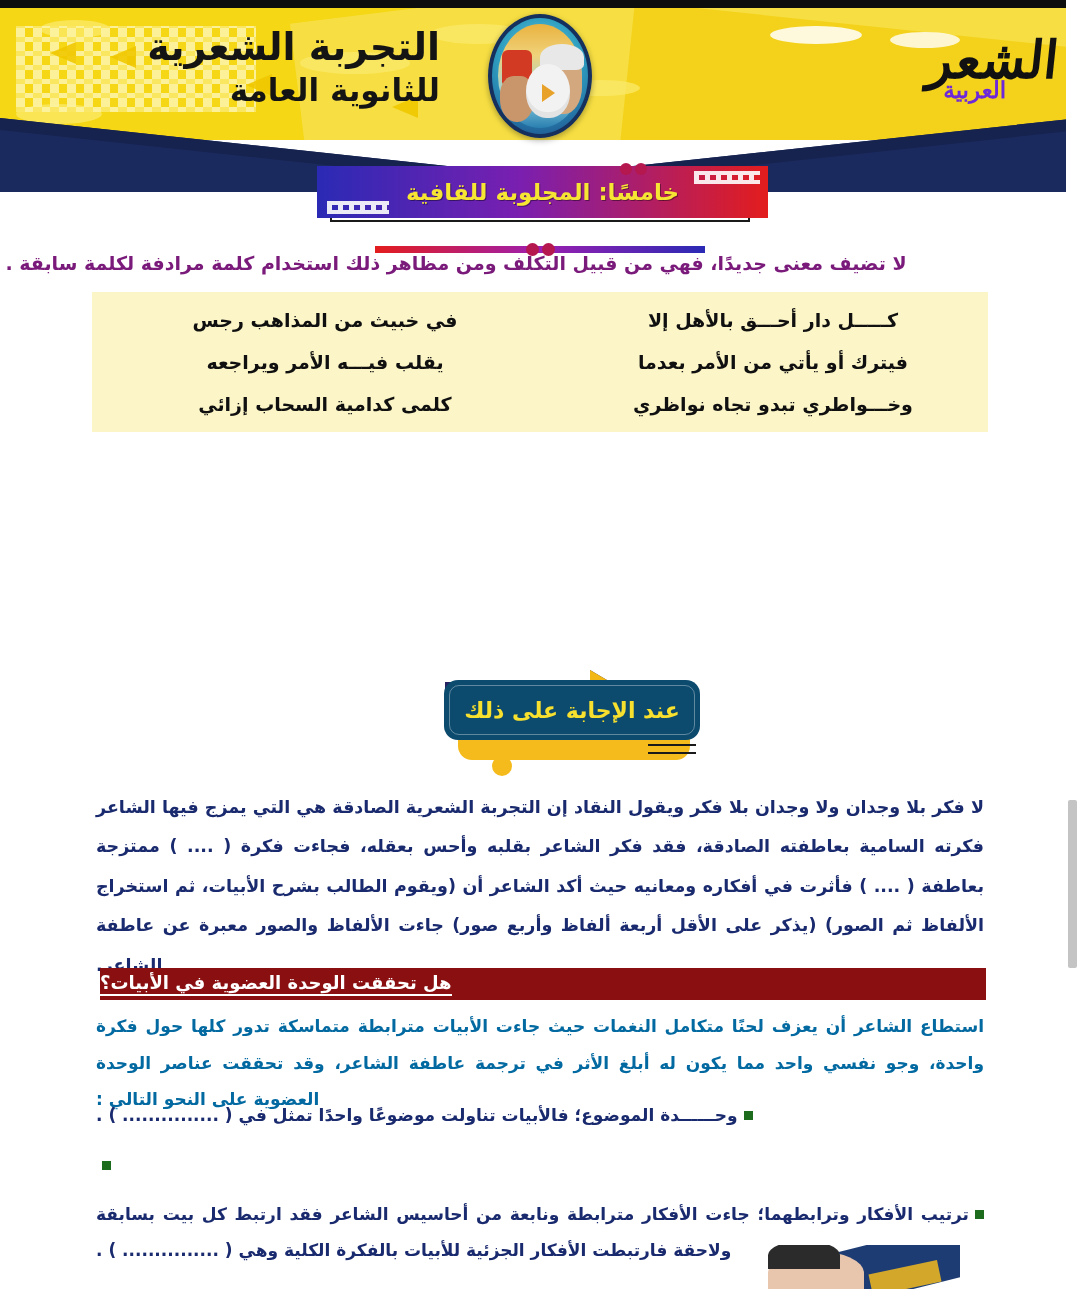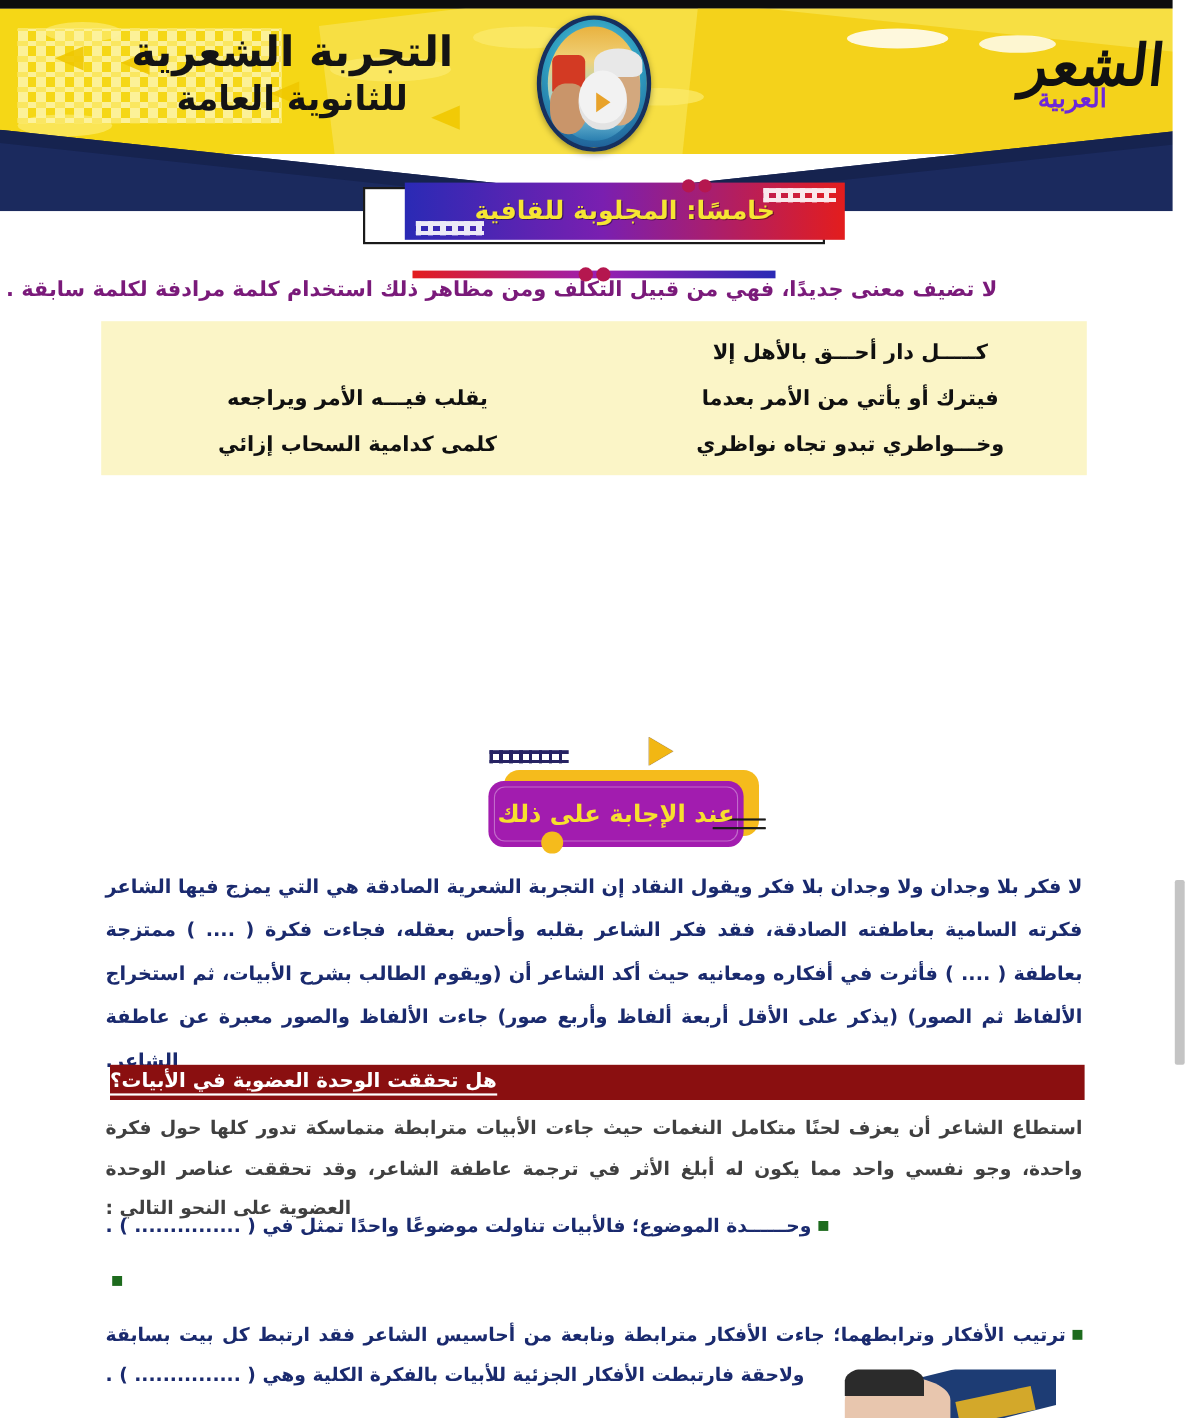--- a/index.html
+++ b/index.html
@@ -73,22 +73,22 @@
   .hdr-tri {
     position: absolute;
     width: 0; height: 0;
     border-top: 11px solid transparent;
     border-bottom: 11px solid transparent;
     border-right: 26px solid #f0c800;
     opacity: .9;
   }
   .hdr-title-wrap {
     position: absolute;
-    top: 18px; right: 668px;
-    text-align: center;
+    top: 18px; right: 640px;
+    text-align: right;
     direction: rtl;
     z-index: 6;
   }
   .hdr-title {
     font-size: 38px;
     font-weight: 900;
     color: #141414;
     letter-spacing: -1px;
     line-height: 1.15;
     white-space: nowrap;
@@ -208,21 +208,21 @@
   }
   .sec-banner-outline {
     position: relative;
     width: 420px; height: 52px;
     border: 2px solid #1a1a1a;
     background: #ffffff;
   }
   .sec-banner {
     position: absolute;
     top: -6px; right: -20px;
-    width: 400px; height: 52px;
+    width: 451px; height: 52px;
     background: linear-gradient(90deg, #2a2ab5 0%, #7a1fb0 45%, #e31d1d 100%);
     display: flex; align-items: center; justify-content: center;
   }
   .sec-banner-text {
     font-size: 23px; font-weight: 900;
     color: #f6e533;
     white-space: nowrap;
     direction: rtl;
     text-shadow: 1px 1px 0 rgba(0,0,0,.4);
   }
@@ -381,23 +381,23 @@
   }
   .badge-gold {
     position: absolute;
     top: 32px; left: 458px;
     width: 232px; height: 60px;
     background: #f5bb1c;
     border-radius: 14px;
   }
   .badge-navy {
     position: absolute;
-    top: 42px; left: 444px;
-    width: 232px; height: 60px;
-    background: #a21caf;
+    top: 12px; left: 444px;
+    width: 256px; height: 60px;
+    background: #0c4a6e;
     border-radius: 14px;
     display: flex; align-items: center; justify-content: center;
   }
   .badge-navy::after {
     content: "";
     position: absolute; inset: 5px;
     border: 1.5px solid rgba(255,255,255,.35);
     border-radius: 10px;
   }
   .badge-text {
@@ -456,21 +456,21 @@
     white-space: nowrap;
   }
 
   
   .purple-para {
     position: absolute;
     top: 1008px; left: 96px;
     width: 888px;
     font-size: 17px;
     font-weight: 900;
-    color: #404040;
+    color: #0369a1;
     line-height: 2.15;
     direction: rtl;
     text-align: justify;
     text-align-last: left;
     z-index: 5;
   }
 
   
   .bullets {
     position: absolute;
@@ -620,20 +620,21 @@
 
   <div class="sb-accent-bot"></div>
   <div class="sb-ball-l"></div>
   <div class="sb-ball-r"></div>
 
   <div class="intro-line">لا تضيف معنى جديدًا، فهي من قبيل التكلف ومن مظاهر ذلك استخدام كلمة مرادفة لكلمة سابقة .</div>
 
   <div class="verses-box">
     <div class="verse-row">
       <span class="verse-sadr">كـــــل دار أحـــق بالأهل إلا</span>
+      <span class="verse-ajz">في خبيث من المذاهب رجس</span>
     </div>
     <div class="verse-row">
       <span class="verse-sadr">فيترك أو يأتي من الأمر بعدما</span>
       <span class="verse-ajz">يقلب فيـــه الأمر ويراجعه</span>
     </div>
     <div class="verse-row">
       <span class="verse-sadr">وخـــواطري تبدو تجاه نواظري</span>
       <span class="verse-ajz">كلمى كدامية السحاب إزائي</span>
     </div>
   </div>

